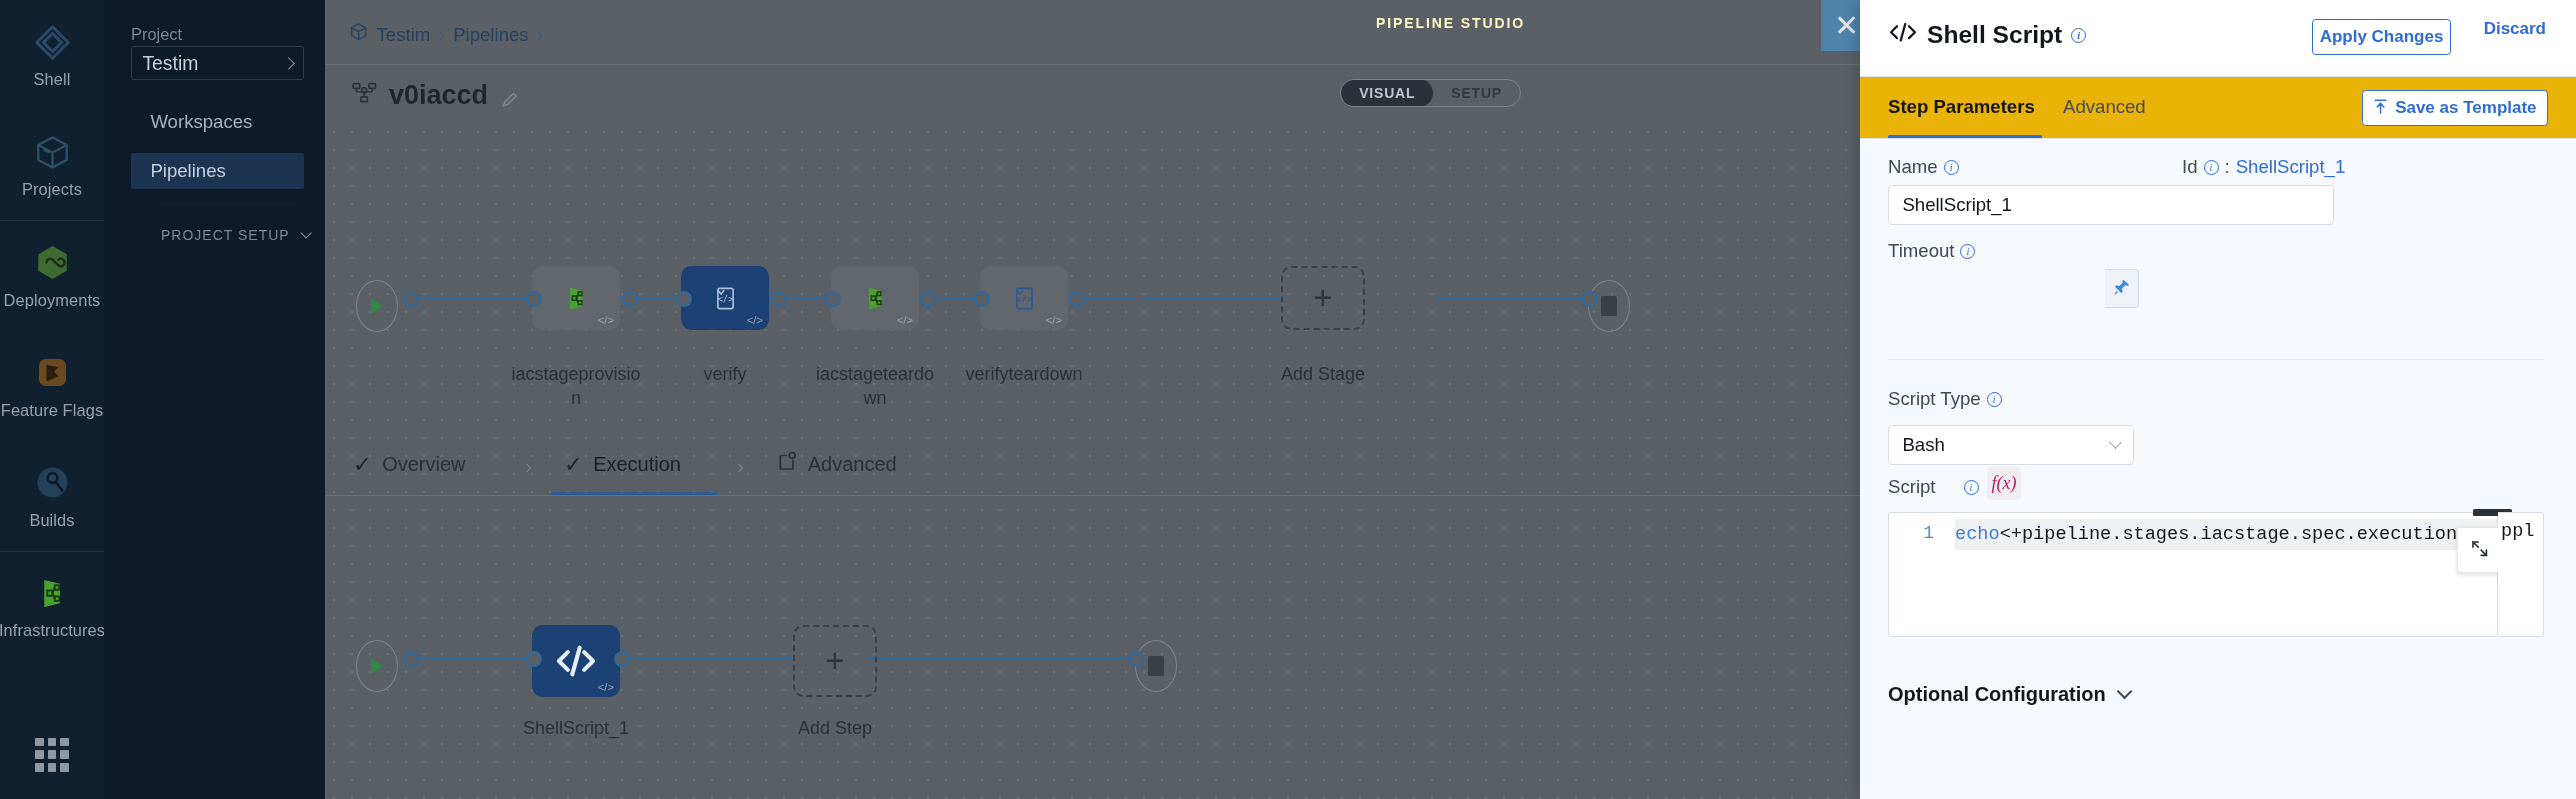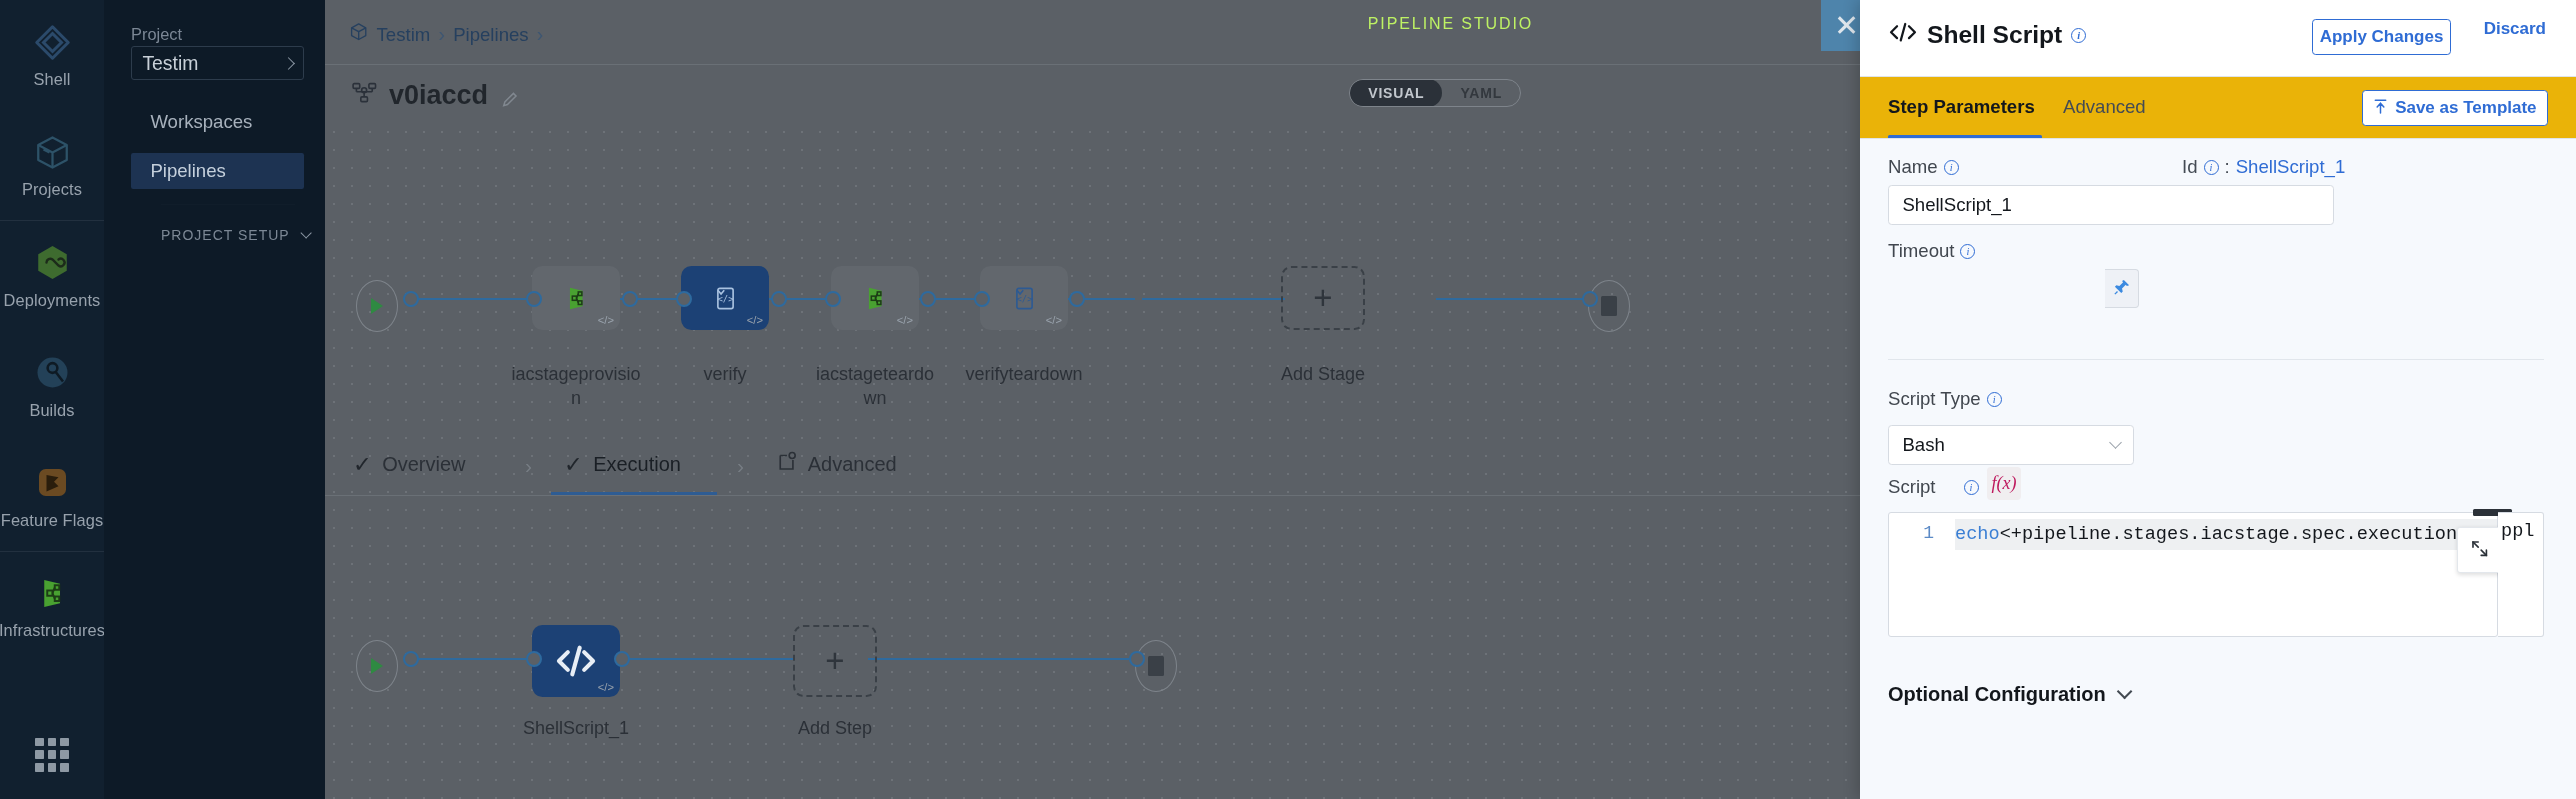--- a/index.html
+++ b/index.html
@@ -65,21 +65,21 @@
   }
   .topbar { position:absolute; left:0; top:0; right:0; height:64px; }
   .crumb {
     position:absolute; left:24px; top:22.4px; display:flex; align-items:center; gap:8.2px;
     font-size:18.6px; color:#26405f;
   }
   .crumb a { color:#26405f; text-decoration:none; }
   .crumb .sep { color:#3d5672; font-size:19.4px; }
   .studio-tag {
     position:absolute; left:50%; transform:translateX(-50%); top:15px;
-    font-size:16px; letter-spacing:1.9px; color:#bef264; font-weight:normal;
+    font-size:14px; letter-spacing:1.9px; color:#fef9c3; font-weight:bold;
   }
   .topbar-line { position:absolute; left:0; top:64px; right:0; height:0.7px; background:#6a7076; }
 
   .titlerow { position:absolute; left:0; top:65px; right:0; height:57px; }
   .pl-title {
     position:absolute; left:27px; top:15px; display:flex; align-items:center; gap:12px;
     font-size:27px; font-weight:bold; color:#21262c;
   }
   .pencil { width:19.4px; height:19.4px; }
   .toggle {
@@ -238,35 +238,35 @@
         <svg width="39" height="39" viewBox="0 0 52 52">
             <path d="M26 4 L45 15 L45 37 L26 48 L7 37 L7 15 Z" fill="#3e6b2f"></path>
             <path d="M18 26a5 5 0 0 1 8-4l8 8a5 5 0 1 0 0-8" fill="none" stroke="#1c2b1a" stroke-width="3.2" stroke-linecap="round"></path>
           </svg>
       </span>
       <span class="rail-label">Deployments</span>
     </div>
     <div class="rail-item">
       <span class="rail-ico">
         <svg width="39" height="39" viewBox="0 0 52 52">
+            <rect x="8" y="8" width="36" height="36" rx="9" fill="#6b4a22"></rect>
+            <path d="M18 38 L18 16 L34 19 L28 25 L34 31 Z" fill="#2a1d0c"></path>
+          </svg>
+      </span>
+      <span class="rail-label">Feature Flags</span>
+    </div>
+    <div class="rail-item">
+      <span class="rail-ico">
+        <svg width="39" height="39" viewBox="0 0 52 52">
             <circle cx="26" cy="26" r="20" fill="#234158"></circle>
             <circle cx="26" cy="20" r="6.5" fill="none" stroke="#0e1a24" stroke-width="3.4"></circle>
             <path d="M30 25 L40 38" stroke="#0e1a24" stroke-width="3.4"></path>
           </svg>
       </span>
       <span class="rail-label">Builds</span>
-    </div>
-    <div class="rail-item">
-      <span class="rail-ico">
-        <svg width="39" height="39" viewBox="0 0 52 52">
-            <rect x="8" y="8" width="36" height="36" rx="9" fill="#6b4a22"></rect>
-            <path d="M18 38 L18 16 L34 19 L28 25 L34 31 Z" fill="#2a1d0c"></path>
-          </svg>
-      </span>
-      <span class="rail-label">Feature Flags</span>
     </div>
     <div class="rail-sep"></div>
     <div class="rail-item">
       <span class="rail-ico">
         <svg width="39" height="39" viewBox="0 0 52 52">
             <path d="M15 8 L36 13 L36 39 L15 44 Z" fill="#49a131"></path>
             <g fill="none" stroke="#1d3d16" stroke-width="2.6">
               <rect x="19" y="22" width="7" height="7"></rect>
               <rect x="29" y="15" width="6" height="6"></rect>
               <rect x="29" y="30" width="6" height="6"></rect>
@@ -346,21 +346,21 @@
         </span>
         <span>v0iaccd</span>
         <span class="pencil">
           <svg width="19.4" height="19.4" viewBox="0 0 26 26">
               <path d="M5 21 L6.5 16 L18 4.5 L21.5 8 L10 19.5 Z" fill="none" stroke="#818890" stroke-width="2"></path>
             </svg>
         </span>
       </div>
       <div class="toggle">
         <div class="on">VISUAL</div>
-        <div class="off">YAML</div>
+        <div class="off">SETUP</div>
       </div>
       <div class="titlerow-line"></div>
     </div>
 
     <div class="canvas">
 
       <div class="graph-stages">
 
         <div class="edge" style="left:87px; width:127px; top:160px;"></div>
         <div class="edge" style="left:221px; width:142px; top:160px;"></div>

